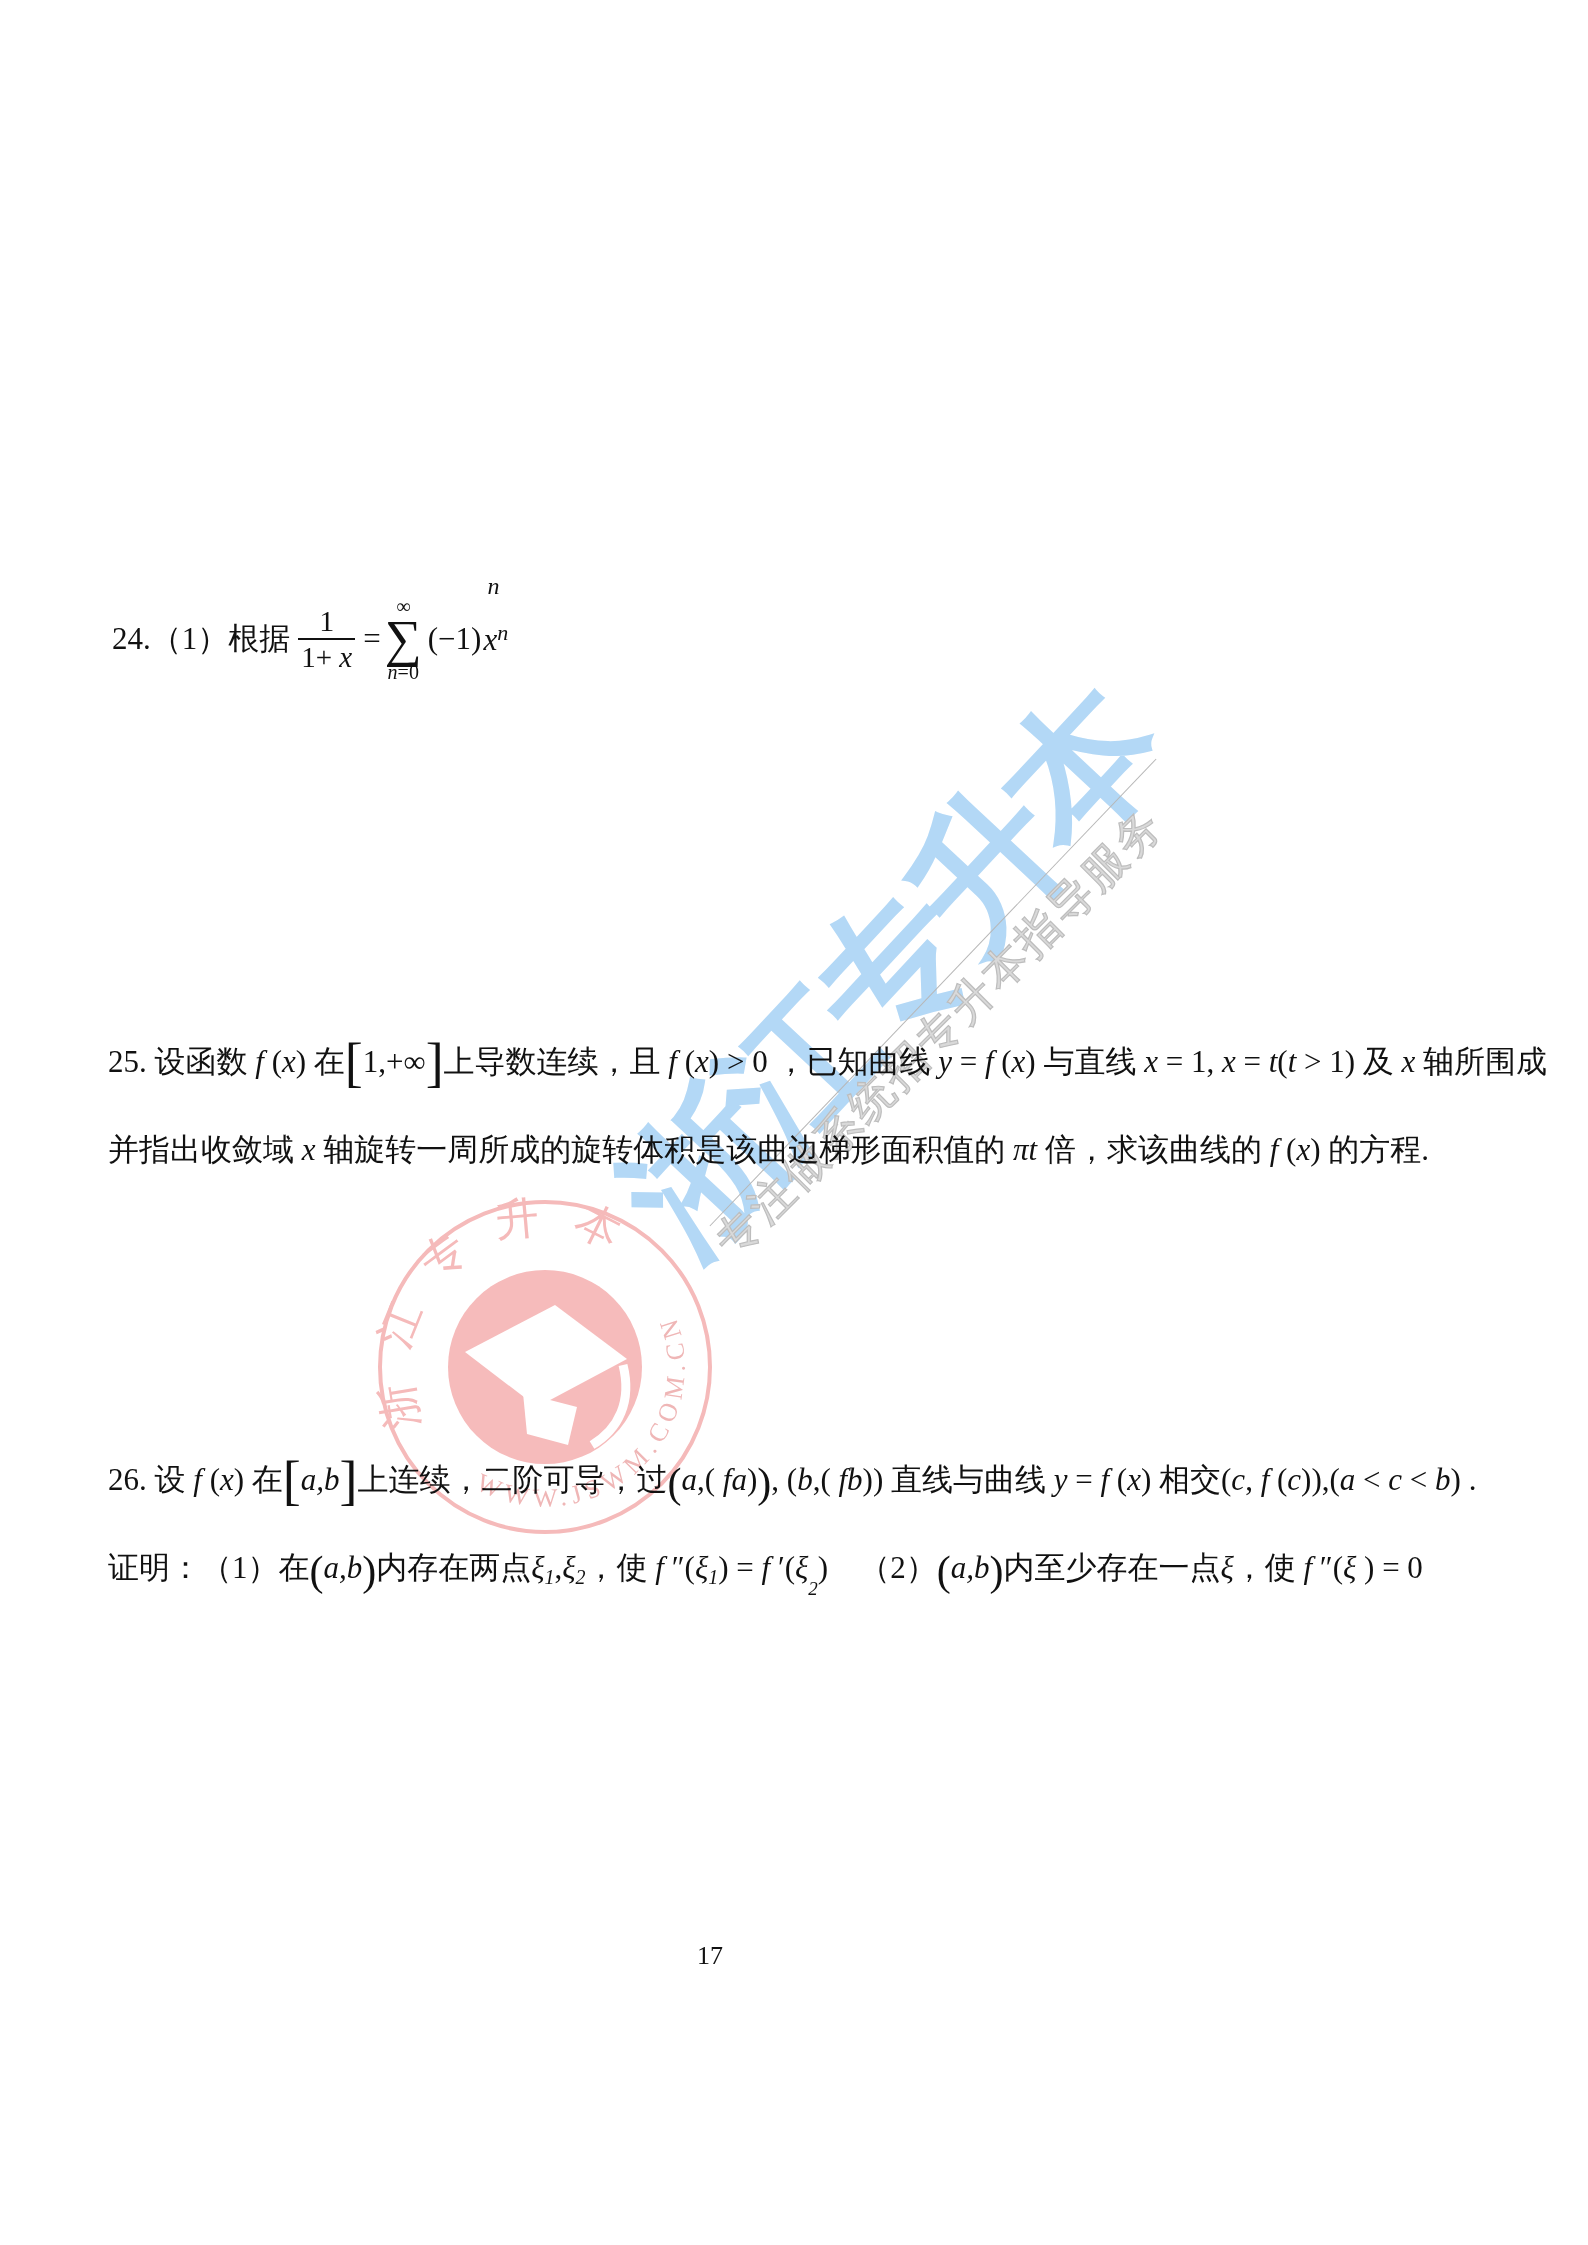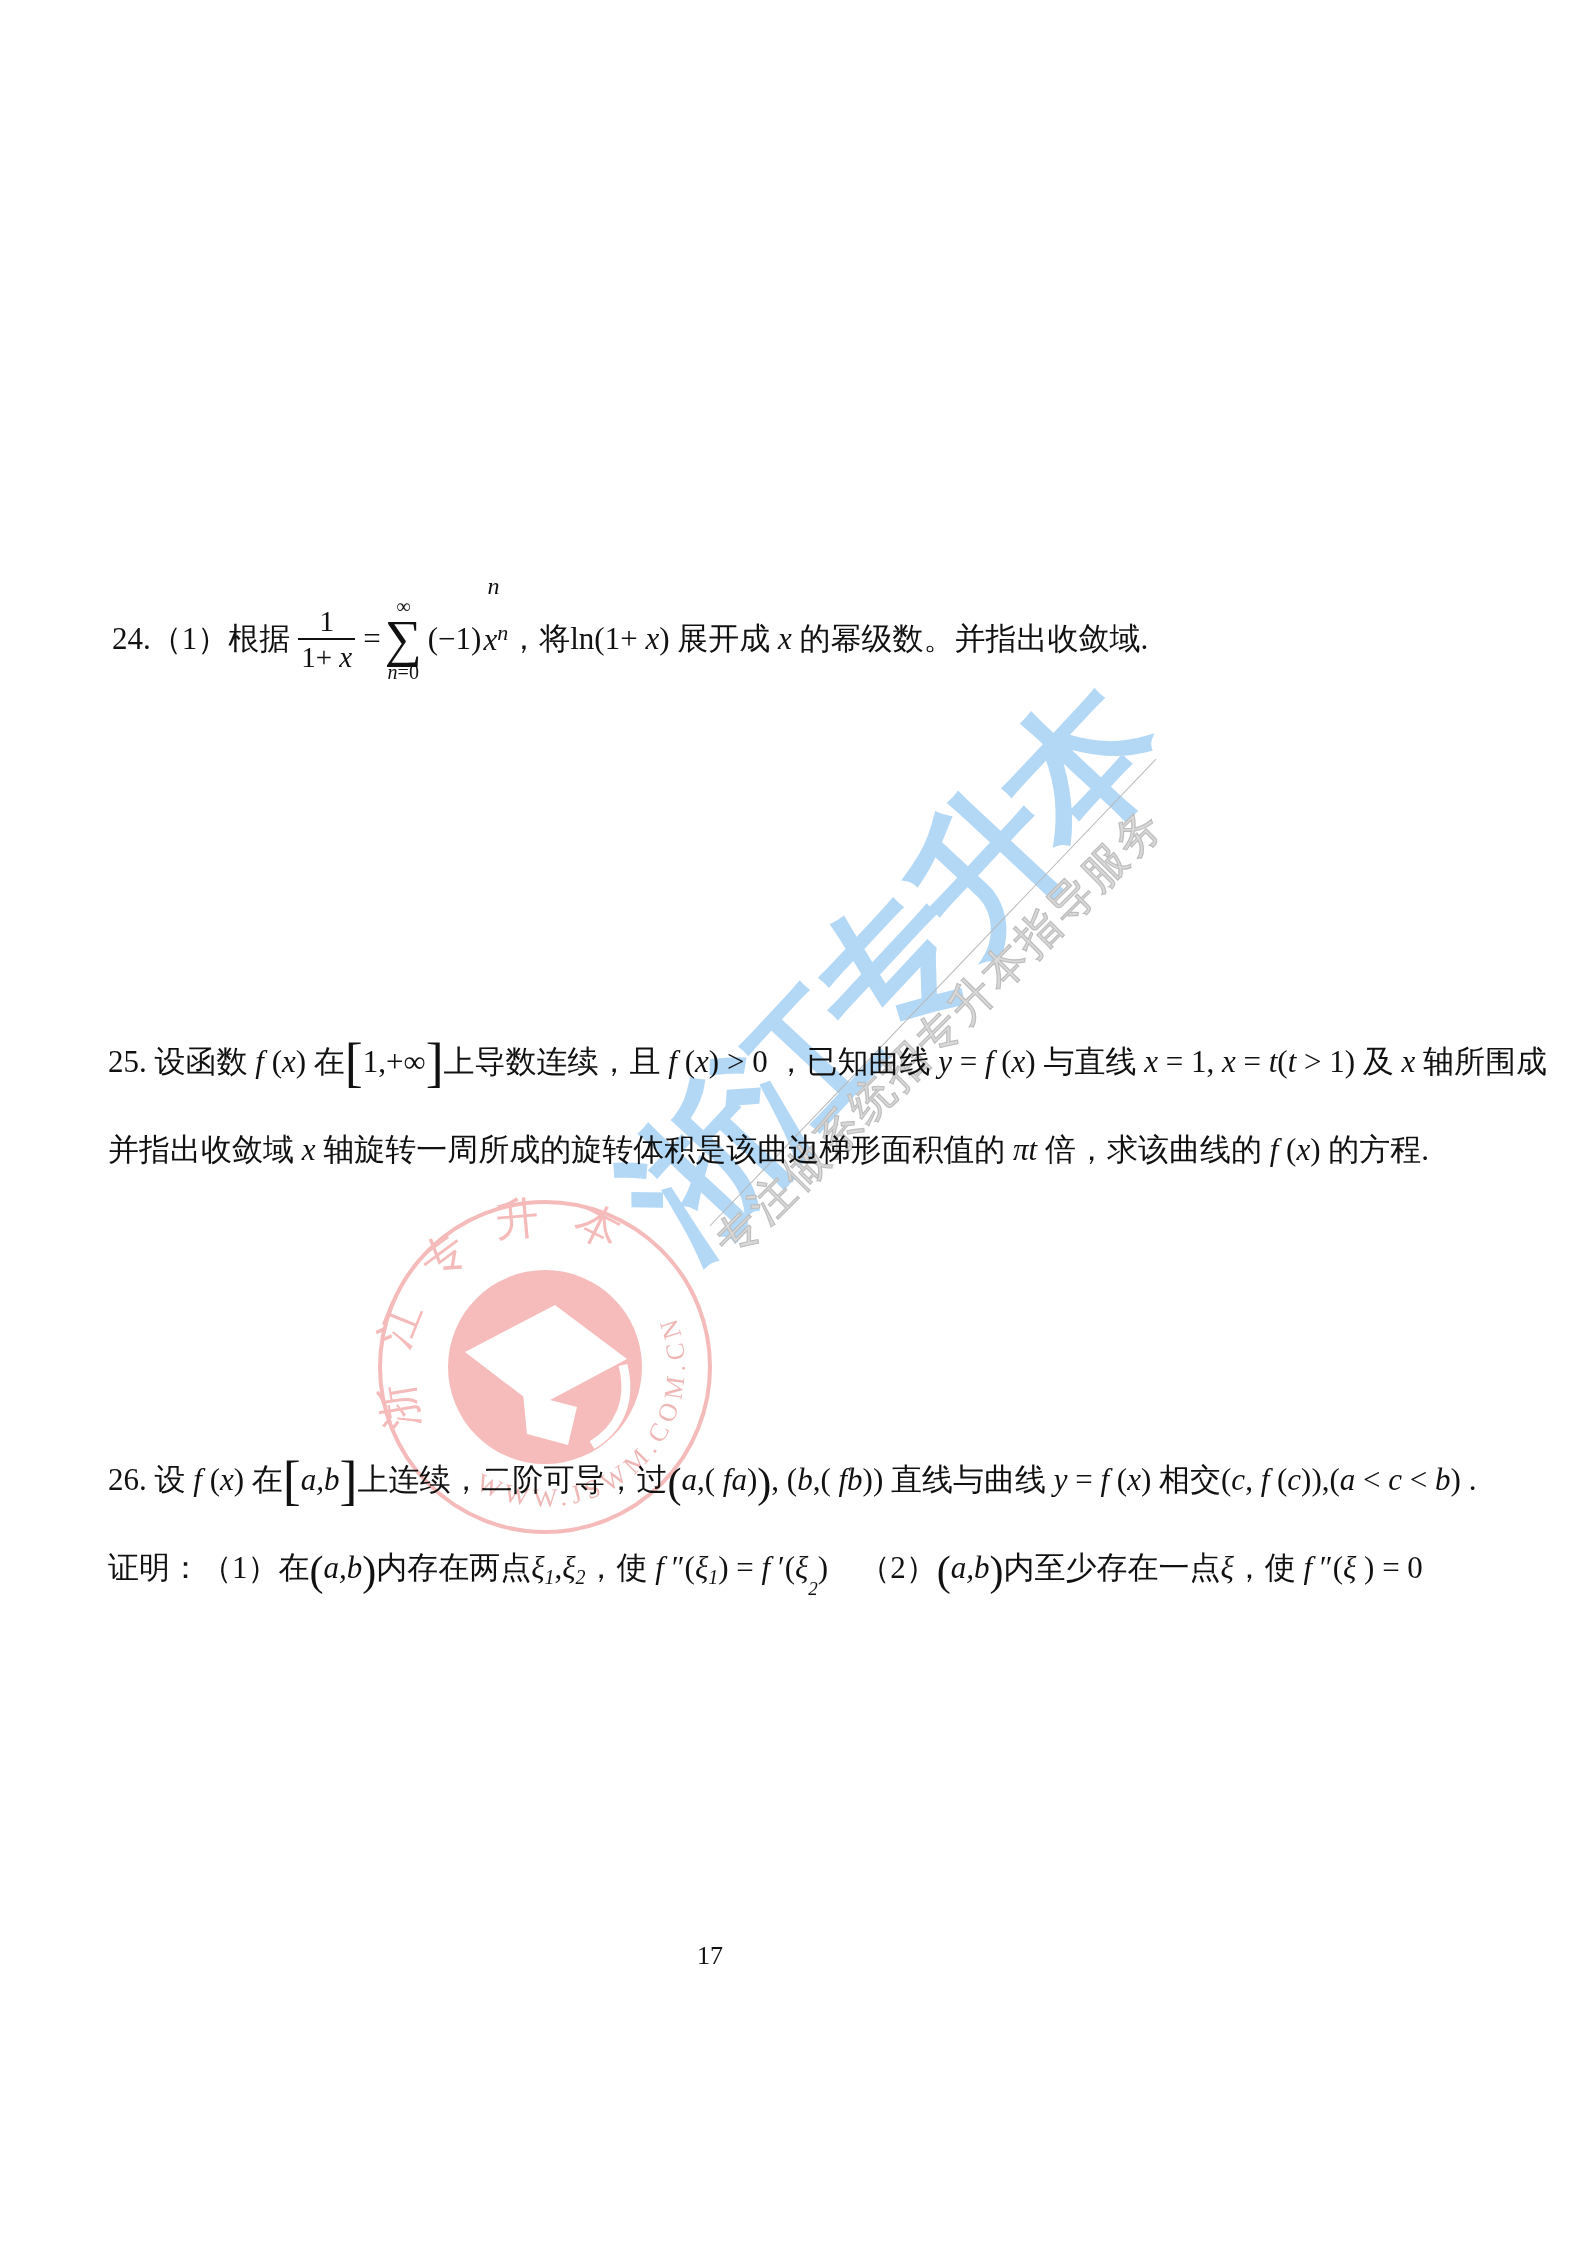--- a/index.html
+++ b/index.html
@@ -132,21 +132,20 @@
       <span class="sym">∑</span>
       <span class="bot"><span class="it">n</span><span>=0</span></span>
     </span>
     <span class="negone">
       <span>(−1)</span>
       <span class="floatn">n</span>
     </span>
     <span>
       <span class="it">x</span><span class="xsup">n</span>
     </span>
-    <span><span>，将ln(1+ </span><span class="it">x</span><span>) 展开成 </span><span class="it">x</span><span> 的幂级数。并指出收敛域.</span></span>
   </div>
 
 
   <div class="abs line" style="left:108px;top:1034px;"><span>25. 设函数 </span><span class="it">f</span><span> (</span><span class="it">x</span><span>) 在</span><span class="big">[</span><span>1,+∞</span><span class="big">]</span><span>上导数连续，且 </span><span class="it">f</span><span> (</span><span class="it">x</span><span>) &gt; 0 ，已知曲线 </span><span class="it">y</span><span> = </span><span class="it">f</span><span> (</span><span class="it">x</span><span>) 与直线 </span><span class="it">x</span><span> = 1, </span><span class="it">x</span><span> = </span><span class="it">t</span><span>(</span><span class="it">t</span><span> &gt; 1) 及 </span><span class="it">x</span><span> 轴所围成</span></div>
   <div class="abs line" style="left:108px;top:1122px;"><span>并指出收敛域 </span><span class="it">x</span><span> 轴旋转一周所成的旋转体积是该曲边梯形面积值的 </span><span class="it">πt</span><span> 倍，求该曲线的 </span><span class="it">f</span><span> (</span><span class="it">x</span><span>) 的方程.</span></div>
 
   <div class="abs line" style="left:108px;top:1452px;"><span>26. 设 </span><span class="it">f</span><span> (</span><span class="it">x</span><span>) 在</span><span class="big">[</span><span class="it">a,b</span><span class="big">]</span><span>上连续，二阶可导，过</span><span class="bigp">(</span><span class="it">a</span><span>,( </span><span class="it">fa</span><span>)</span><span class="bigp">)</span><span>, (</span><span class="it">b</span><span>,( </span><span class="it">fb</span><span>)) 直线与曲线 </span><span class="it">y</span><span> = </span><span class="it">f</span><span> (</span><span class="it">x</span><span>) 相交(</span><span class="it">c</span><span>, </span><span class="it">f</span><span> (</span><span class="it">c</span><span>)),(</span><span class="it">a</span><span> &lt; </span><span class="it">c</span><span> &lt; </span><span class="it">b</span><span>) .</span></div>
   <div class="abs line" style="left:108px;top:1540px;"><span>证明：（1）在</span><span class="bigp">(</span><span class="it">a,b</span><span class="bigp">)</span><span>内存在两点</span><span class="it">ξ</span><span class="sub">1</span><span>,</span><span class="it">ξ</span><span class="sub">2</span><span>，使 </span><span class="it">f</span><span> ″(</span><span class="it">ξ</span><span class="sub">1</span><span>) = </span><span class="it">f</span><span> ′(</span><span class="it">ξ</span><span class="sublow">2</span><span>)</span><span>　（2）</span><span class="bigp">(</span><span class="it">a,b</span><span class="bigp">)</span><span>内至少存在一点</span><span class="it">ξ</span><span>，使 </span><span class="it">f</span><span> ″(</span><span class="it">ξ</span><span> ) = 0</span></div>
 
   <div id="pagenum" class="abs">17</div>

